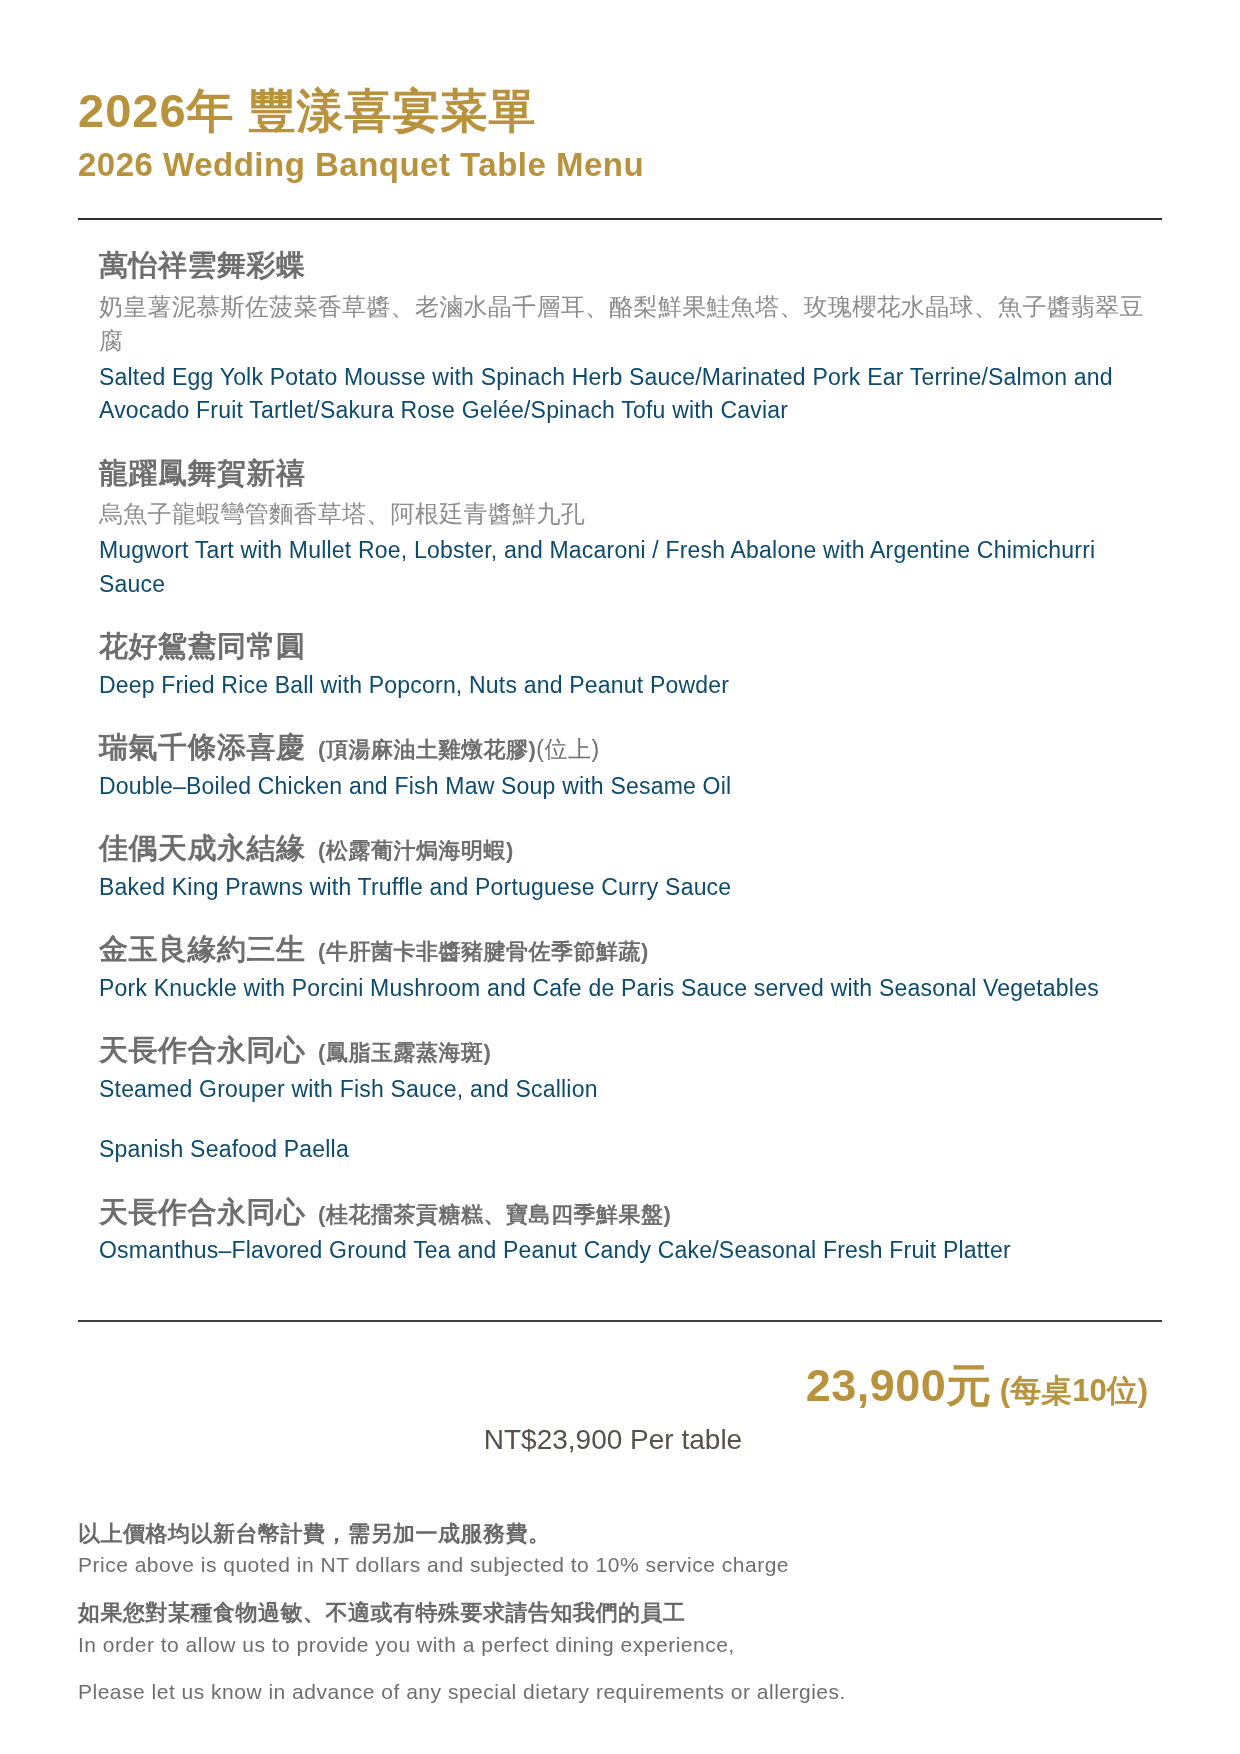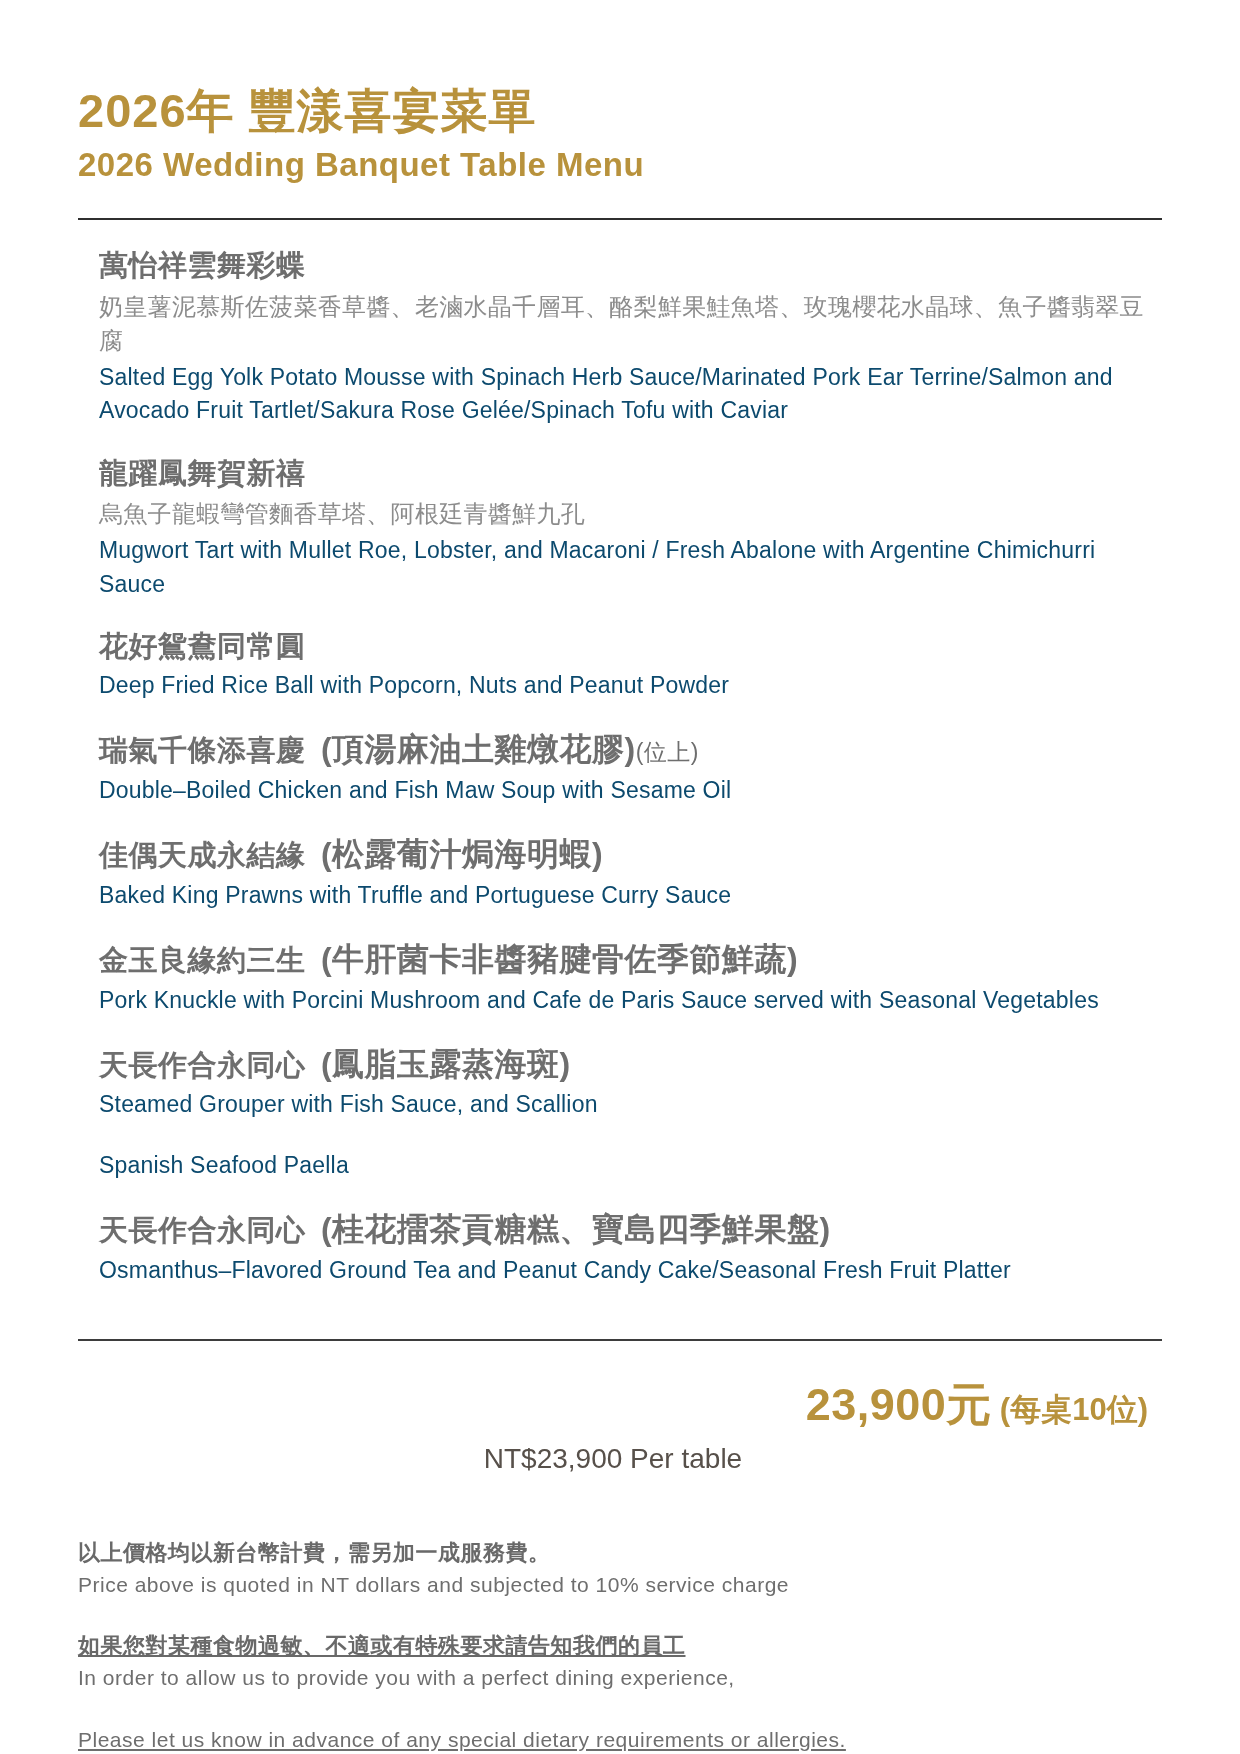--- a/index.html
+++ b/index.html
@@ -41,21 +41,21 @@
   .dish-list { margin-top: 14px; margin-left: 21px; }
   .dish { margin-top: 27px; }
   .dish-title {
     font-size: 29px;
     font-weight: 700;
     color: #6e6e6e;
     line-height: 1.3;
     letter-spacing: 0.5px;
   }
   .dish-name-sub {
-    font-size: 32px;
+    font-size: 22px;
     font-weight: 700;
     margin-left: 6px;
   }
   .dish-name-suffix {
     font-size: 23px;
     font-weight: 400;
   }
   .dish-desc-zh {
     font-size: 24px;
     color: #8c8c8c;
@@ -111,21 +111,21 @@
     color: #696969;
     line-height: 1.45;
   }
   .note-en {
     font-size: 21px;
     font-weight: 400;
     color: #6e6e6e;
     line-height: 1.5;
     letter-spacing: 0.8px;
   }
-  .gap { margin-top: 30px; text-decoration: underline; }
+  .gap { margin-top: 16px; }
 </style>
 </head>
 <body>
 
 <div class="page">
 
   <header>
     <h1 class="title-zh">2026年 豐漾喜宴菜單</h1>
     <div class="title-en">2026 Wedding Banquet Table Menu</div>
   </header>

